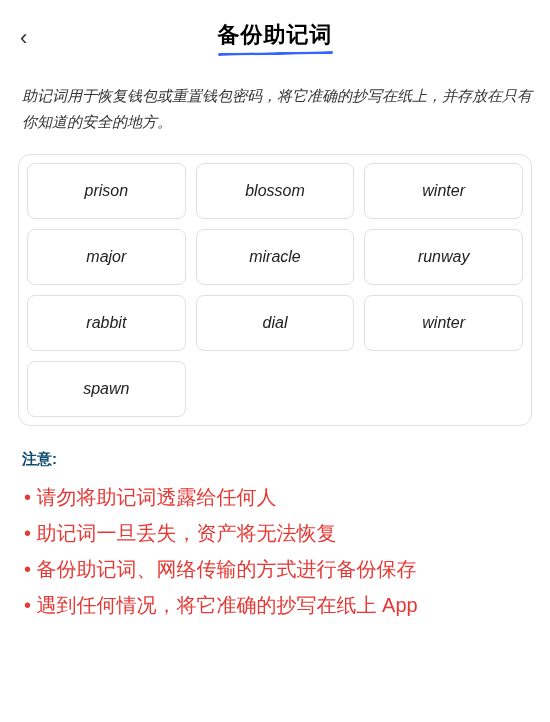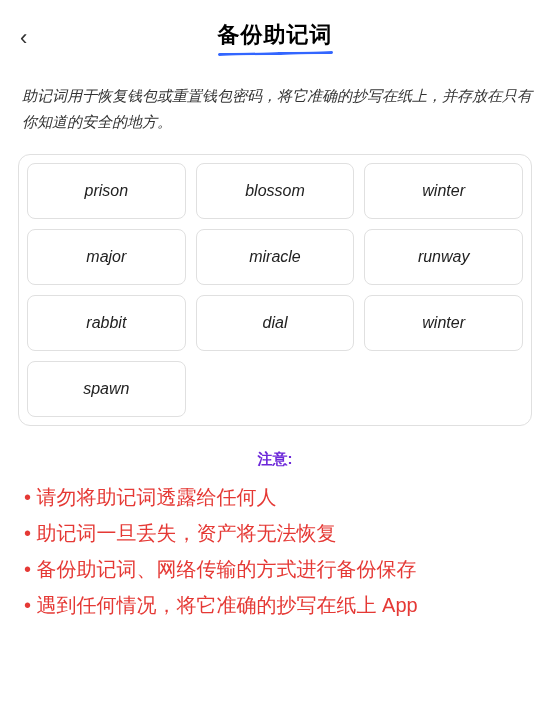--- a/index.html
+++ b/index.html
@@ -93,23 +93,22 @@
       cursor: default;
     }
 
     .notice-section {
       padding: 24px 22px 20px 22px;
     }
 
     .notice-title {
       font-size: 15px;
       font-weight: 600;
-      color: #6d28d9;
+      color: #0c4a6e;
       margin-bottom: 10px;
-      text-align: center;
     }
 
     .notice-item {
       font-size: 20px;
       color: #e53935;
       line-height: 1.8;
       padding-left: 2px;
     }
   </style>
 </head>

